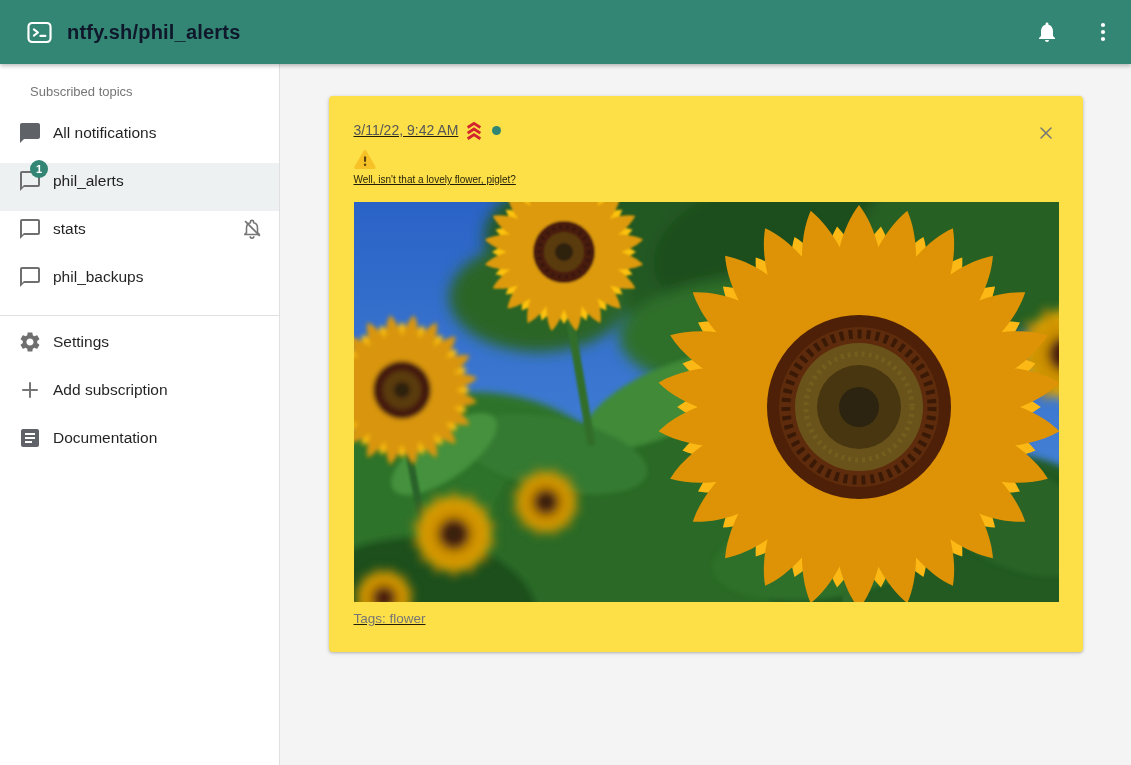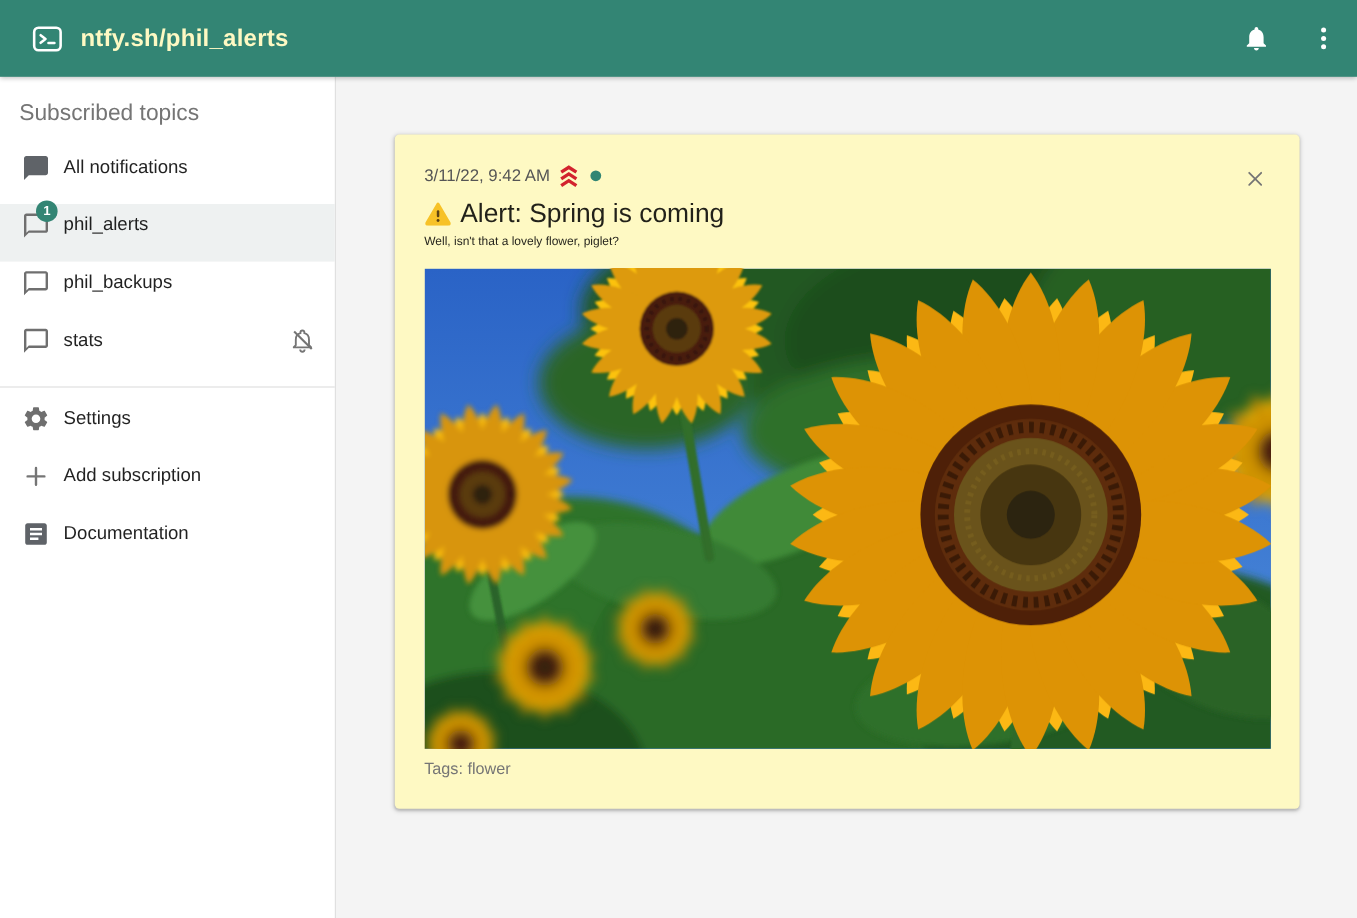--- a/index.html
+++ b/index.html
@@ -4,21 +4,21 @@
 <style>
   * { box-sizing: border-box; margin: 0; padding: 0; }
   html,body { width:1131px; height:765px; overflow:hidden; }
   body {
     font-family: "Liberation Sans", sans-serif;
     color: rgba(0,0,0,.87);
     background:#fff;
   }
   
   .topbar {
-    height:64px; background:#338574; color:#fef9c3;
+    height:64px; background:#338574; color:#0f172a;
     display:flex; align-items:center;
     padding:0 6px 0 26px;
     box-shadow:0 2px 4px rgba(0,0,0,.25);
     position:relative; z-index:10;
   }
   .topbar .logo { width:27px; height:27px; margin-right:14px; flex:none; }
   .topbar h1 { font-size:20px; font-weight:bold; letter-spacing:.2px; }
   .topbar .spacer { flex:1; }
   .iconbtn {
     width:44px; height:44px; border:none; background:transparent; color:#fff;
@@ -34,21 +34,21 @@
     width:280px; flex:none; background:#fff;
     border-right:1px solid #e0e0e0;
     padding-top:2px;
   }
   .main {
     flex:1; background:#f4f4f4; overflow:hidden;
   }
 
   
   .section-label {
-    padding:18px 16px 16px 16px; font-size:19px; color:#757575;
+    padding:18px 16px 16px 30px; font-size:13px; color:#757575;
   }
   .srow {
     height:48px; display:flex; align-items:center;
     padding:0 16px 12px 18px; cursor:pointer; position:relative;
     font-size:15.5px;
   }
   .srow.selected { background:#eef1f1; }
   .srow .licon { width:24px; height:24px; margin-right:11px; flex:none; position:relative; }
   .srow .licon svg { width:24px; height:24px; display:block; }
   .badge {
@@ -56,23 +56,23 @@
     min-width:18px; height:18px; border-radius:50%;
     background:#338574; color:#fff; font-size:11px; font-weight:bold;
     display:flex; align-items:center; justify-content:center;
   }
   .mute { margin-left:auto; width:22px; height:22px; color:#757575; }
   .mute svg { width:22px; height:22px; }
   .divider { border:none; border-top:1px solid #e0e0e0; margin:8px 0; }
 
   
   .card {
-    width:754px; margin:48px auto 0; background:#fef9c3; border-radius:4px;
+    width:754px; margin:32px auto 0; background:#fde047; border-radius:4px;
     box-shadow:0 1px 4px rgba(0,0,0,.18), 0 1px 2px rgba(0,0,0,.12);
-    padding:24px 24px 26px 25px; position:relative;
+    padding:24px 24px 26px 25px; position:relative;text-decoration:underline;
   }
   .closebtn {
     position:absolute; top:24px; right:24px; width:26px; height:26px;
     border:none; background:transparent; cursor:pointer; color:#757575;
     display:flex; align-items:center; justify-content:center;
   }
   .closebtn svg { width:20px; height:20px; }
   .daterow { display:flex; align-items:center; gap:6px; height:20px; }
   .datetext { font-size:14px; color:#555; }
   .prio svg { width:20px; height:19px; display:block; }
@@ -147,37 +147,37 @@
       </span>
       <span>phil_alerts</span>
     </div>
 
     <div class="srow">
       <span class="licon">
         <svg viewBox="0 0 24 24" fill="#6f6f6f">
           <path fill-rule="evenodd" d="M20 2H4c-1.1 0-2 .9-2 2v18l4-4h14c1.1 0 2-.9 2-2V4c0-1.1-.9-2-2-2zm0 14H6l-2 2V4h16v12z"></path>
         </svg>
       </span>
-      <span>phil_backups</span>
-    </div>
-
-    <div class="srow">
-      <span class="licon">
-        <svg viewBox="0 0 24 24" fill="#6f6f6f">
-          <path fill-rule="evenodd" d="M20 2H4c-1.1 0-2 .9-2 2v18l4-4h14c1.1 0 2-.9 2-2V4c0-1.1-.9-2-2-2zm0 14H6l-2 2V4h16v12z"></path>
-        </svg>
-      </span>
       <span>stats</span>
       <span class="mute">
         <svg viewBox="0 0 24 24" fill="none" stroke="#757575" stroke-width="1.7">
           <path d="M14 20a2 2 0 0 1-4 0"></path>
           <path d="M18 16v-5c0-2.9-1.6-5.3-4.2-5.9V4.4a1.8 1.8 0 0 0-3.6 0v.7C7.6 5.7 6 8.1 6 11v5l-1.8 1.8V18h15.6v-.2L18 16z"></path>
           <path d="M4.5 3.5 L20.5 19.5" stroke-width="1.9"></path>
         </svg>
       </span>
+    </div>
+
+    <div class="srow">
+      <span class="licon">
+        <svg viewBox="0 0 24 24" fill="#6f6f6f">
+          <path fill-rule="evenodd" d="M20 2H4c-1.1 0-2 .9-2 2v18l4-4h14c1.1 0 2-.9 2-2V4c0-1.1-.9-2-2-2zm0 14H6l-2 2V4h16v12z"></path>
+        </svg>
+      </span>
+      <span>phil_backups</span>
     </div>
 
     <hr class="divider">
 
     <div class="srow">
       <span class="licon">
         <svg viewBox="0 0 24 24" fill="#6f6f6f">
           <path d="M19.14 12.94c.04-.3.06-.61.06-.94 0-.32-.02-.64-.07-.94l2.03-1.58c.18-.14.23-.41.12-.61l-1.92-3.32c-.12-.22-.37-.29-.59-.22l-2.39.96c-.5-.38-1.03-.7-1.62-.94l-.36-2.54c-.04-.24-.24-.41-.48-.41h-3.84c-.24 0-.43.17-.47.41l-.36 2.54c-.59.24-1.13.57-1.62.94l-2.39-.96c-.22-.08-.47 0-.59.22L2.74 8.87c-.12.21-.08.47.12.61l2.03 1.58c-.05.3-.09.63-.09.94s.02.64.07.94l-2.03 1.58c-.18.14-.23.41-.12.61l1.92 3.32c.12.22.37.29.59.22l2.39-.96c.5.38 1.03.7 1.62.94l.36 2.54c.05.24.24.41.48.41h3.84c.24 0 .44-.17.47-.41l.36-2.54c.59-.24 1.13-.56 1.62-.94l2.39.96c.22.08.47 0 .59-.22l1.92-3.32c.12-.22.07-.47-.12-.61l-2.01-1.58zM12 15.6c-1.98 0-3.6-1.62-3.6-3.6s1.62-3.6 3.6-3.6 3.6 1.62 3.6 3.6-1.62 3.6-3.6 3.6z"></path>
         </svg>
       </span>
@@ -224,21 +224,20 @@
       </div>
 
       <h2>
         <span class="warn">
           <svg viewBox="0 0 24 22">
             <path d="M12 2 L22.2 19.2 a1.6 1.6 0 0 1 -1.4 2.4 H3.2 a1.6 1.6 0 0 1 -1.4 -2.4 Z" fill="#f7c227" stroke="#f7c227" stroke-width="2.4" stroke-linejoin="round"></path>
             <rect x="10.9" y="8" width="2.3" height="6.4" rx="1.1" fill="#5d4312"></rect>
             <circle cx="12.05" cy="17.4" r="1.35" fill="#5d4312"></circle>
           </svg>
         </span>
-        <span>Alert: Spring is coming</span>
       </h2>
 
       <p class="msgbody">Well, isn't that a lovely flower, piglet?</p>
 
       <div class="imgwrap">
 
         <svg viewBox="0 0 705 400" preserveAspectRatio="xMidYMid slice">
           <defs>
             <linearGradient id="sky" x1="0" y1="0" x2="0" y2="1">
               <stop offset="0" stop-color="#2a63c6"></stop>

